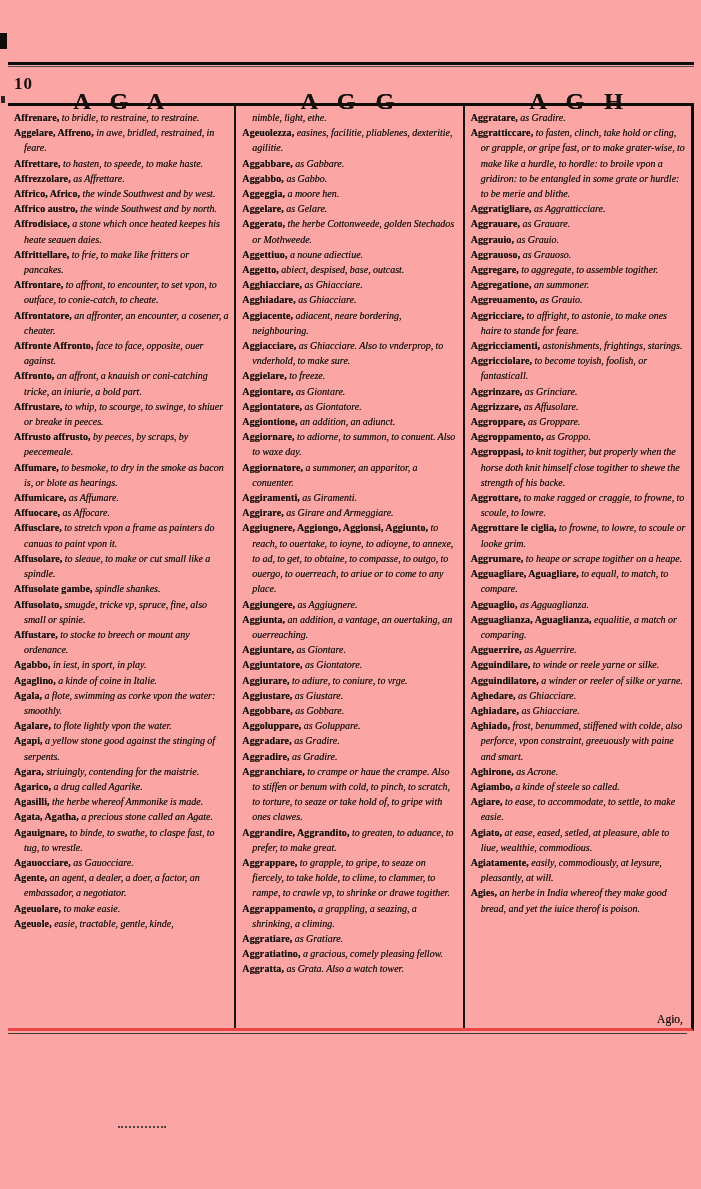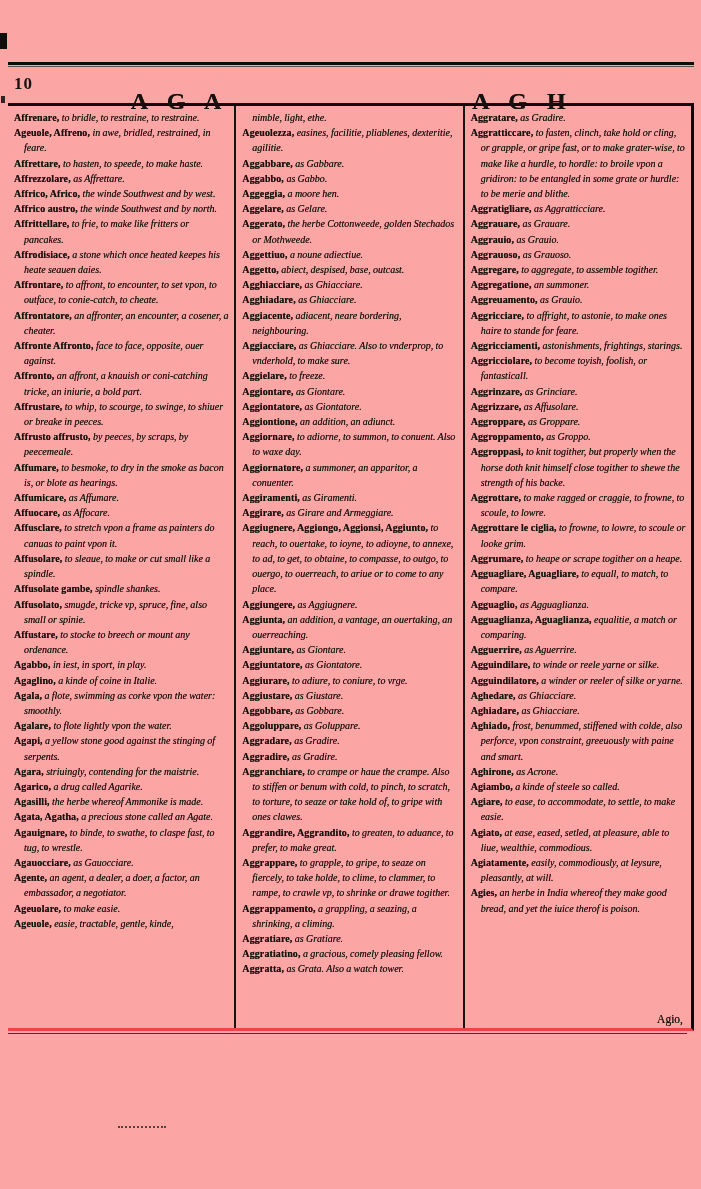--- a/index.html
+++ b/index.html
@@ -75,35 +75,36 @@
   <div class="speck1"></div>
   <div class="speck2"></div>
 
   <div class="sheet">
     <div class="rule-top"></div>
     <div class="rule-top2"></div>
 
     <div class="headband">
       <span class="pagenum">10</span>
       <span class="headsec">A G A</span>
+      <span class="headsec">A G G</span>
       <span class="headsec">A G H</span>
     </div>
 
     <div class="rule-head"></div>
 
     <div class="cols">
       <div class="col sep">
           <p class="entry"><span class="hw">Affrenare, </span><span class="def">to bridle, to restraine, to restraine.</span></p>
-          <p class="entry"><span class="hw">Ageuole, Affreno, </span><span class="def">in awe, bridled, restrained, in feare.</span></p>
+          <p class="entry"><span class="hw">Aggelare, Affreno, </span><span class="def">in awe, bridled, restrained, in feare.</span></p>
           <p class="entry"><span class="hw">Affrettare, </span><span class="def">to hasten, to speede, to make haste.</span></p>
           <p class="entry"><span class="hw">Affrezzolare, </span><span class="def">as Affrettare.</span></p>
           <p class="entry"><span class="hw">Affrico, Africo, </span><span class="def">the winde Southwest and by west.</span></p>
           <p class="entry"><span class="hw">Affrico austro, </span><span class="def">the winde Southwest and by north.</span></p>
+          <p class="entry"><span class="hw">Affrodisiace, </span><span class="def">a stone which once heated keepes his heate seauen daies.</span></p>
           <p class="entry"><span class="hw">Affrittellare, </span><span class="def">to frie, to make like fritters or pancakes.</span></p>
-          <p class="entry"><span class="hw">Affrodisiace, </span><span class="def">a stone which once heated keepes his heate seauen daies.</span></p>
           <p class="entry"><span class="hw">Affrontare, </span><span class="def">to affront, to encounter, to set vpon, to outface, to conie-catch, to cheate.</span></p>
           <p class="entry"><span class="hw">Affrontatore, </span><span class="def">an affronter, an encounter, a cosener, a cheater.</span></p>
           <p class="entry"><span class="hw">Affronte Affronto, </span><span class="def">face to face, opposite, ouer against.</span></p>
           <p class="entry"><span class="hw">Affronto, </span><span class="def">an affront, a knauish or coni-catching tricke, an iniurie, a bold part.</span></p>
           <p class="entry"><span class="hw">Affrustare, </span><span class="def">to whip, to scourge, to swinge, to shiuer or breake in peeces.</span></p>
           <p class="entry"><span class="hw">Affrusto affrusto, </span><span class="def">by peeces, by scraps, by peecemeale.</span></p>
           <p class="entry"><span class="hw">Affumare, </span><span class="def">to besmoke, to dry in the smoke as bacon is, or blote as hearings.</span></p>
           <p class="entry"><span class="hw">Affumicare, </span><span class="def">as Affumare.</span></p>
           <p class="entry"><span class="hw">Affuocare, </span><span class="def">as Affocare.</span></p>
           <p class="entry"><span class="hw">Affusclare, </span><span class="def">to stretch vpon a frame as painters do canuas to paint vpon it.</span></p>

